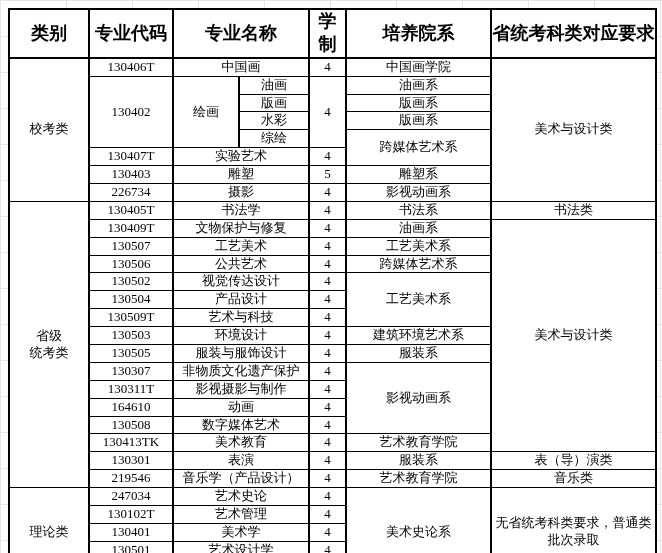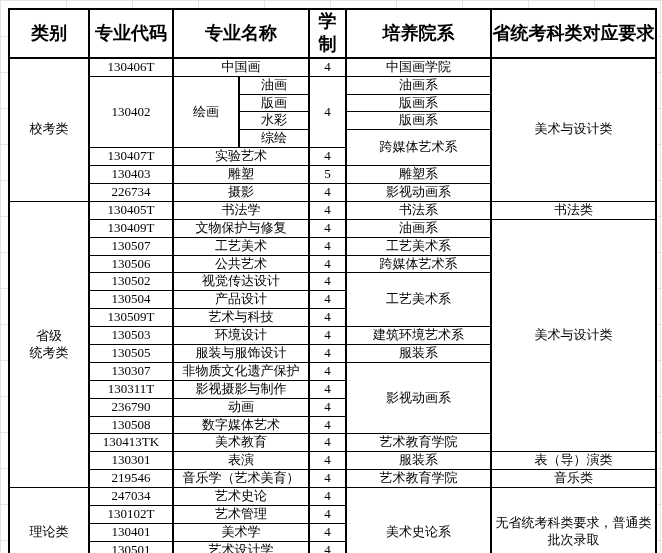--- a/index.html
+++ b/index.html
@@ -178,21 +178,21 @@
           <td colspan="2" data-name="major-name-cell">非物质文化遗产保护</td>
           <td data-name="duration-cell">4</td>
           <td rowspan="4" data-name="department-cell">影视动画系</td>
         </tr>
         <tr data-name="table-row">
           <td data-name="major-code-cell">130311T</td>
           <td colspan="2" data-name="major-name-cell">影视摄影与制作</td>
           <td data-name="duration-cell">4</td>
         </tr>
         <tr data-name="table-row">
-          <td data-name="major-code-cell">236790</td>
+          <td data-name="major-code-cell">164610</td>
           <td colspan="2" data-name="major-name-cell">动画</td>
           <td data-name="duration-cell">4</td>
         </tr>
         <tr data-name="table-row">
           <td data-name="major-code-cell">130508</td>
           <td colspan="2" data-name="major-name-cell">数字媒体艺术</td>
           <td data-name="duration-cell">4</td>
         </tr>
         <tr data-name="table-row">
           <td data-name="major-code-cell">130413TK</td>
@@ -202,21 +202,21 @@
         </tr>
         <tr data-name="table-row">
           <td data-name="major-code-cell">130301</td>
           <td colspan="2" data-name="major-name-cell">表演</td>
           <td data-name="duration-cell">4</td>
           <td data-name="department-cell">服装系</td>
           <td data-name="exam-requirement-cell">表（导）演类</td>
         </tr>
         <tr data-name="table-row">
           <td data-name="major-code-cell">219546</td>
-          <td colspan="2" data-name="major-name-cell">音乐学（艺术美育）</td>
+          <td colspan="2" data-name="major-name-cell">音乐学（产品设计）</td>
           <td data-name="duration-cell">4</td>
           <td data-name="department-cell">艺术教育学院</td>
           <td data-name="exam-requirement-cell">音乐类</td>
         </tr>
         <tr data-name="table-row">
           <td rowspan="5" data-name="category-cell">理论类</td>
           <td data-name="major-code-cell">247034</td>
           <td colspan="2" data-name="major-name-cell">艺术史论</td>
           <td data-name="duration-cell">4</td>
           <td rowspan="5" data-name="department-cell">美术史论系</td>

